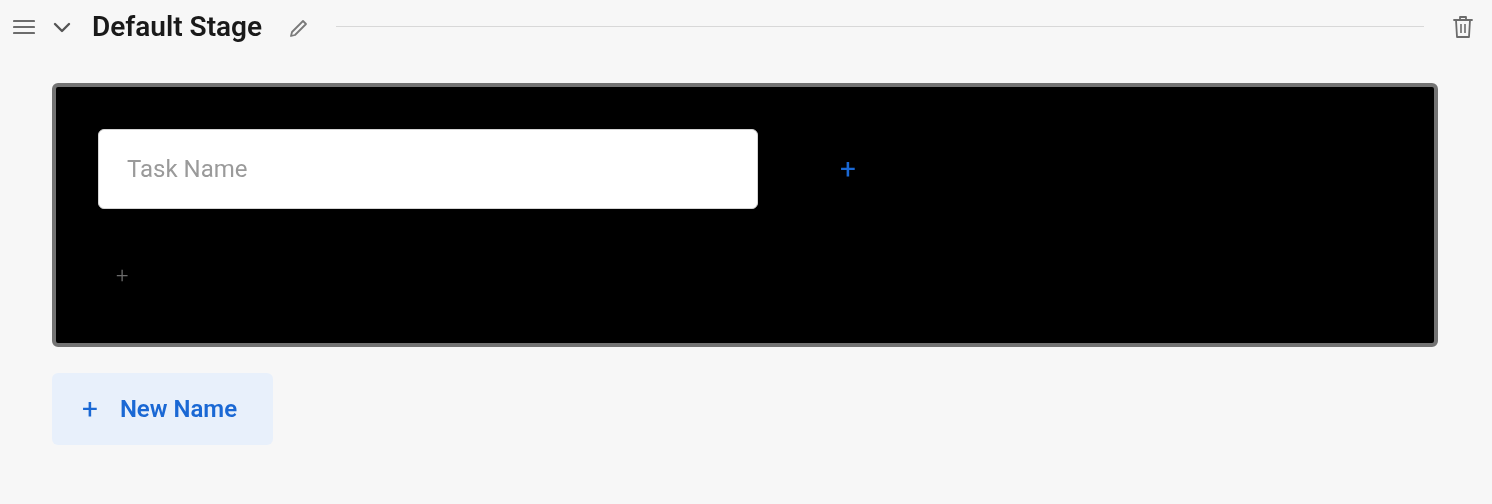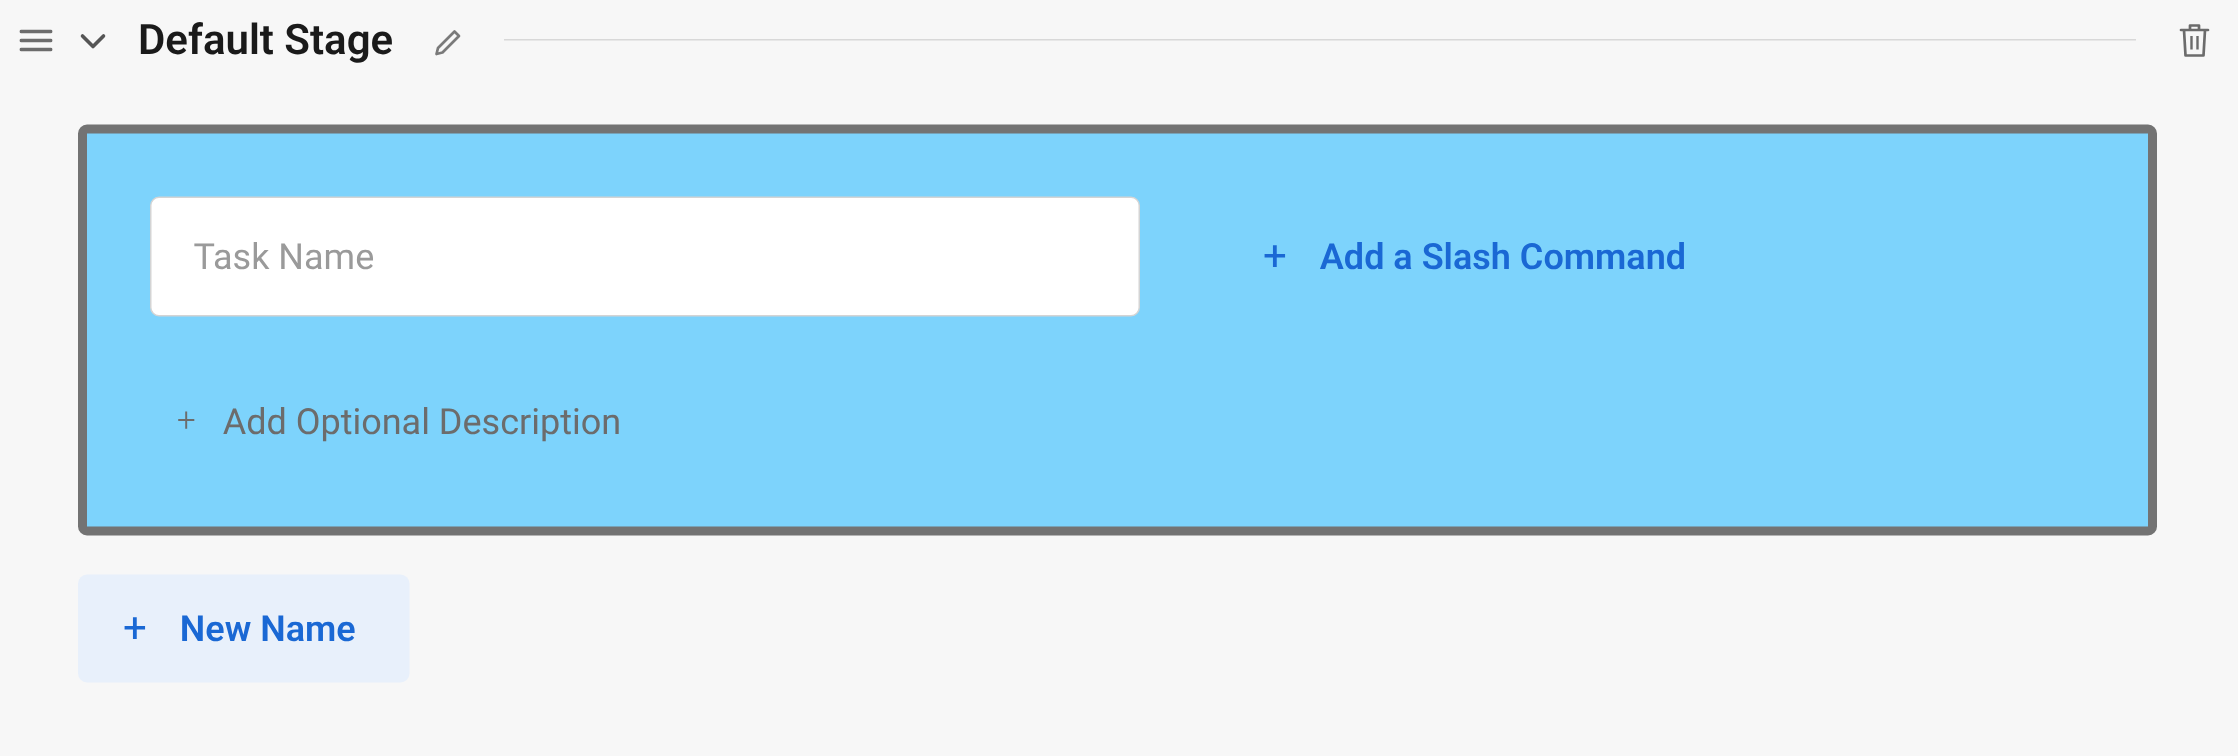--- a/index.html
+++ b/index.html
@@ -64,22 +64,22 @@
   .delete-stage {
     color: #6c6c6c;
     display: flex;
     align-items: center;
     justify-content: center;
     width: 30px;
     height: 30px;
     cursor: pointer;
   }
   .task-card {
-    background: #7dd3fc;
-    border: 6px solid #737373;
+    background: #000000;
+    border: 4px solid #737373;
     border-radius: 6px;
     margin: 30px 54px 0 52px;
     padding: 42px 42px 56px 42px;
     display: flex;
     flex-direction: column;
   }
   .task-row {
     display: flex;
     align-items: center;
     gap: 82px;
@@ -192,26 +192,24 @@
       <line x1="13" y1="9" x2="13" y2="18" stroke="currentColor" stroke-width="1.6"></line>
     </svg>
   </div>
 </div>
 
 <div class="task-card">
   <div class="task-row">
     <input type="text" class="task-name-input" placeholder="Task Name" style="">
     <button class="slash-command-btn">
       <span class="plus">+</span>
-      <span>Add a Slash Command</span>
     </button>
   </div>
   <button class="optional-desc-btn">
     <span class="plus">+</span>
-    <span>Add Optional Description</span>
   </button>
 </div>
 
 <button class="new-task-btn">
   <span class="plus">+</span>
   <span>New Name</span>
 </button>
 
 
 

